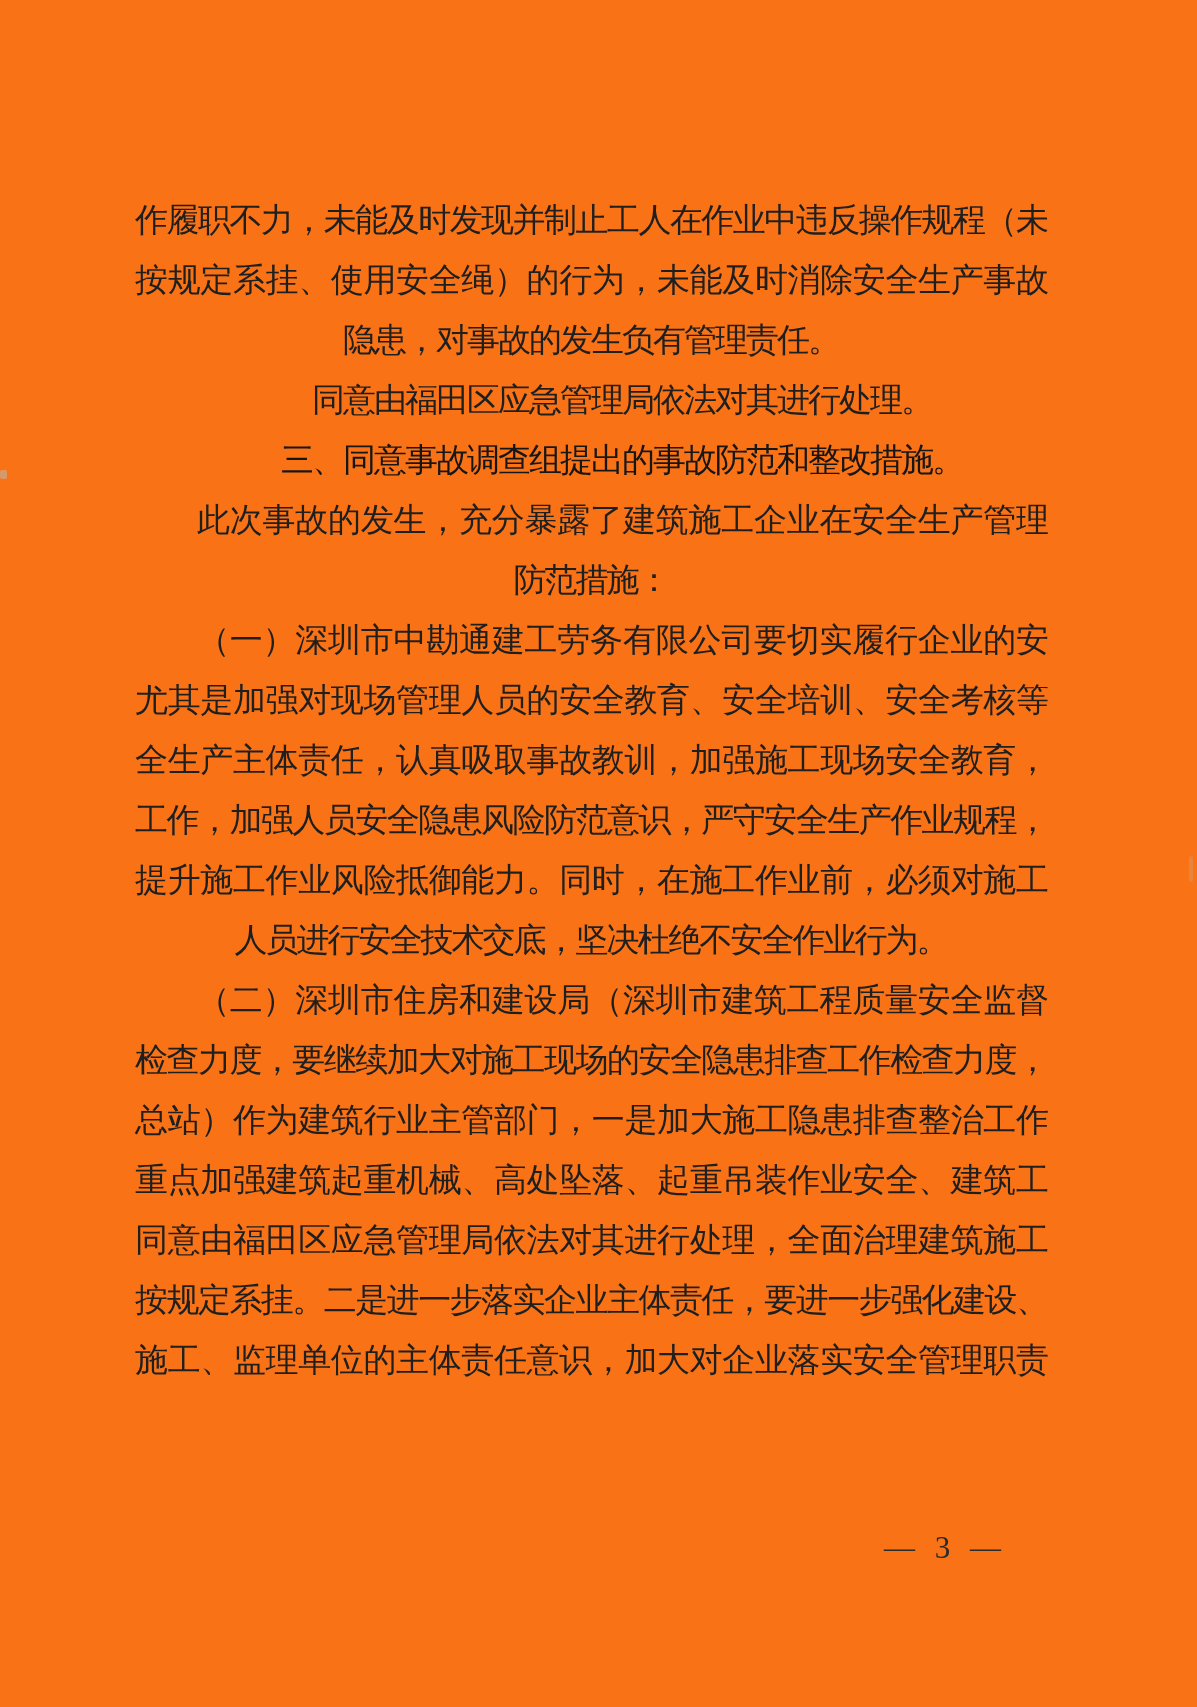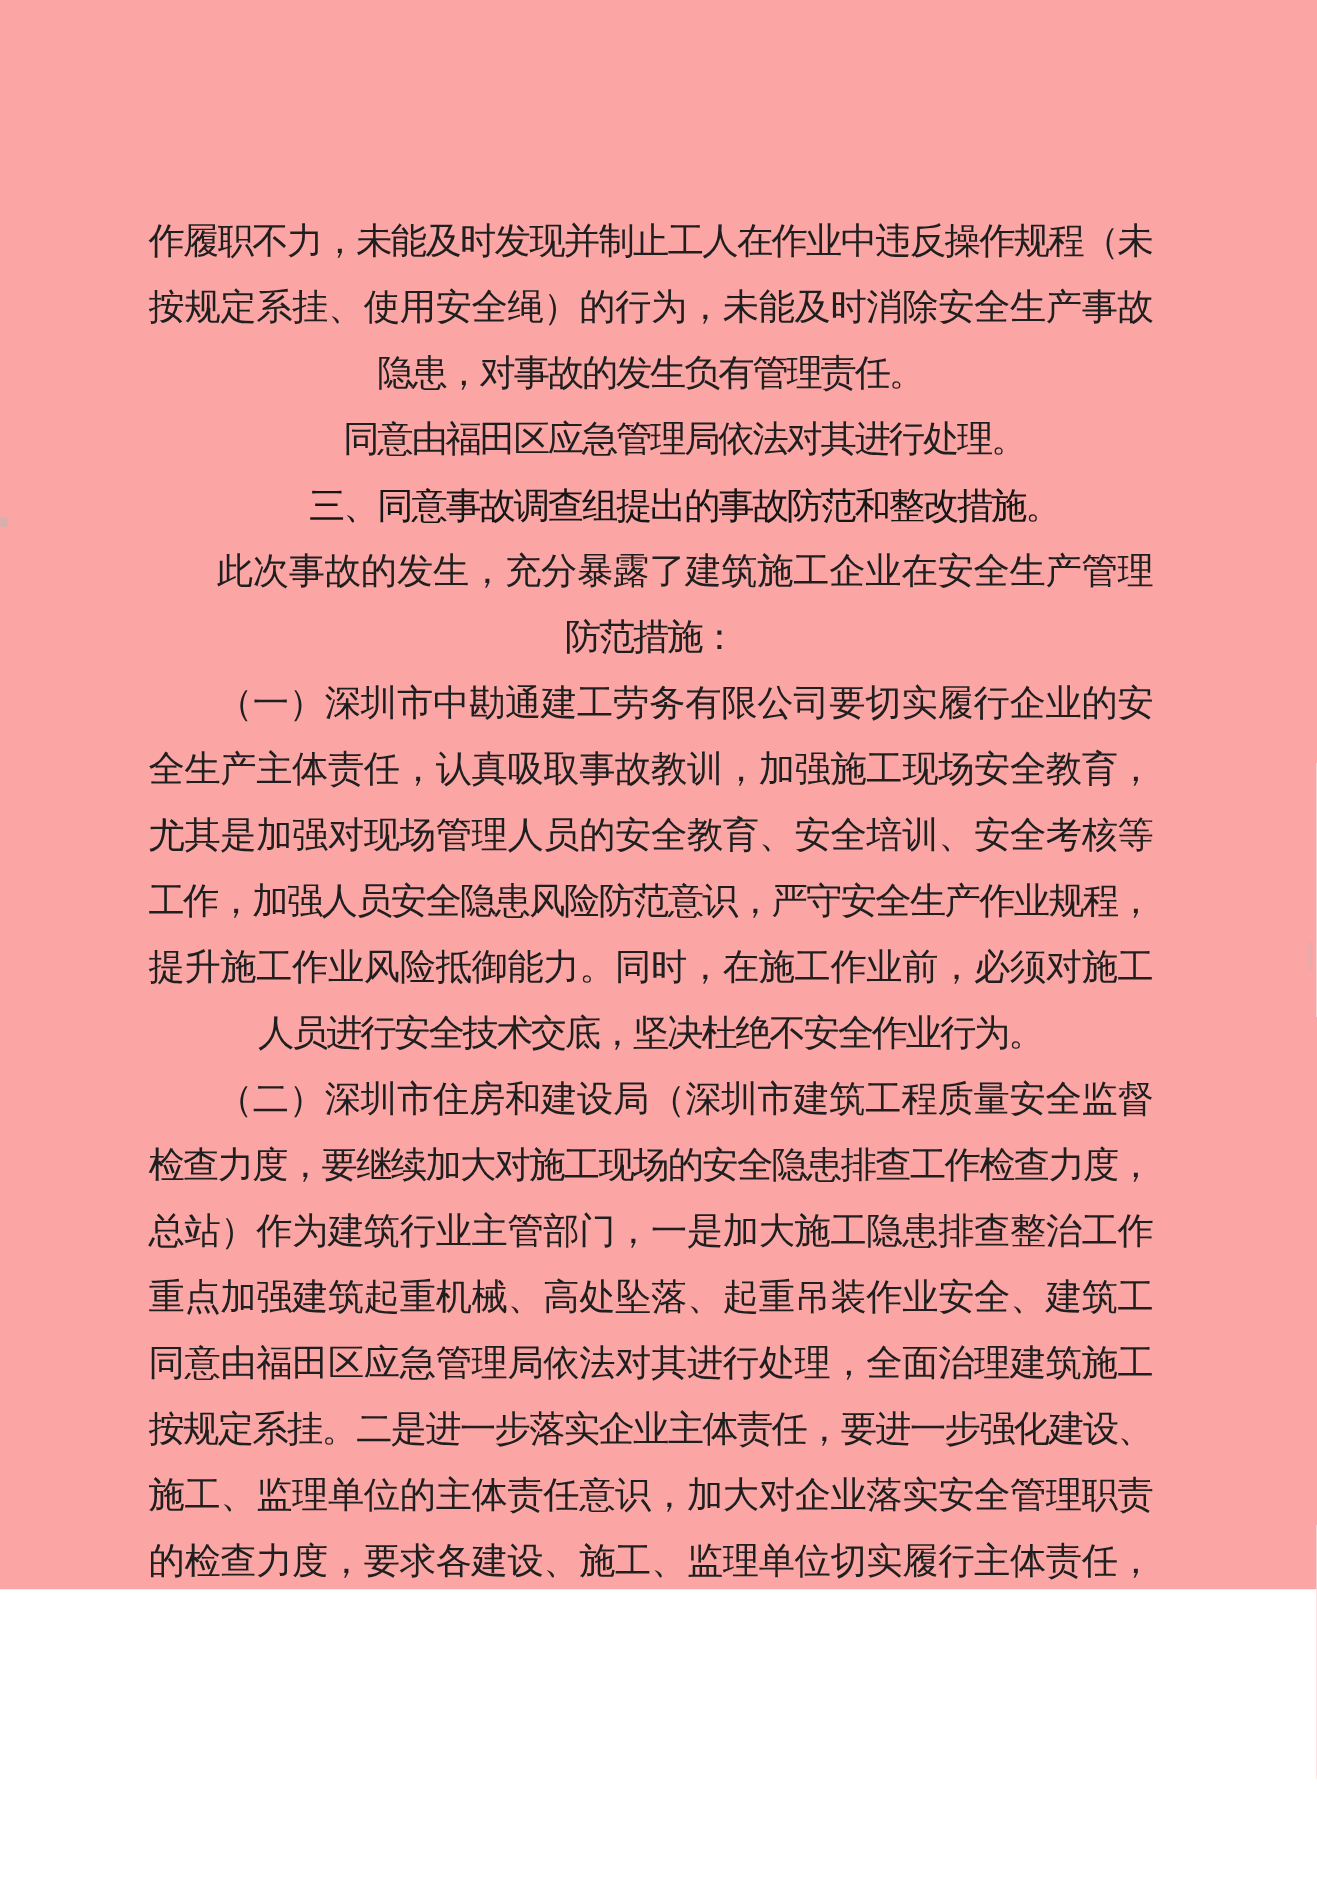--- a/index.html
+++ b/index.html
@@ -3,22 +3,22 @@
 <meta charset="utf-8">
 <style>
   html, body {
     margin: 0;
     padding: 0;
     background: #ffffff;
   }
   .page {
     position: relative;
     width: 1197px;
-    height: 1445px;
-    background: #fca5a5;
+    height: 1707px;
+    background: #f97316;
     overflow: hidden;
   }
   
   .speck {
     position: absolute;
     background: #b8b8b4;
     opacity: 0.55;
     border-radius: 2px;
   }
   .speck-left  { left: 0px;    top: 470px; width: 7px; height: 9px; }
@@ -75,29 +75,28 @@
 
   <div class="text-block" id="text-block">
       <div class="line justify">作履职不力，未能及时发现并制止工人在作业中违反操作规程（未</div>
       <div class="line justify">按规定系挂、使用安全绳）的行为，未能及时消除安全生产事故</div>
       <div class="line">隐患，对事故的发生负有管理责任。</div>
       <div class="line indent">同意由福田区应急管理局依法对其进行处理。</div>
       <div class="line heading indent">三、同意事故调查组提出的事故防范和整改措施。</div>
       <div class="line indent justify">此次事故的发生，充分暴露了建筑施工企业在安全生产管理</div>
       <div class="line">防范措施：</div>
       <div class="line indent justify">（一）深圳市中勘通建工劳务有限公司要切实履行企业的安</div>
+      <div class="line justify">尤其是加强对现场管理人员的安全教育、安全培训、安全考核等</div>
       <div class="line justify">全生产主体责任，认真吸取事故教训，加强施工现场安全教育，</div>
-      <div class="line justify">尤其是加强对现场管理人员的安全教育、安全培训、安全考核等</div>
       <div class="line justify">工作，加强人员安全隐患风险防范意识，严守安全生产作业规程，</div>
       <div class="line justify">提升施工作业风险抵御能力。同时，在施工作业前，必须对施工</div>
       <div class="line">人员进行安全技术交底，坚决杜绝不安全作业行为。</div>
       <div class="line indent justify">（二）深圳市住房和建设局（深圳市建筑工程质量安全监督</div>
       <div class="line justify">检查力度，要继续加大对施工现场的安全隐患排查工作检查力度，</div>
       <div class="line justify">总站）作为建筑行业主管部门，一是加大施工隐患排查整治工作</div>
       <div class="line justify">重点加强建筑起重机械、高处坠落、起重吊装作业安全、建筑工</div>
       <div class="line justify">同意由福田区应急管理局依法对其进行处理，全面治理建筑施工</div>
       <div class="line justify">按规定系挂。二是进一步落实企业主体责任，要进一步强化建设、</div>
       <div class="line justify">施工、监理单位的主体责任意识，加大对企业落实安全管理职责</div>
-      <div class="line justify">的检查力度，要求各建设、施工、监理单位切实履行主体责任，</div>
     </div>
 
   <div class="page-number">— 3 —</div>
 </div>
 
 </body></html>

